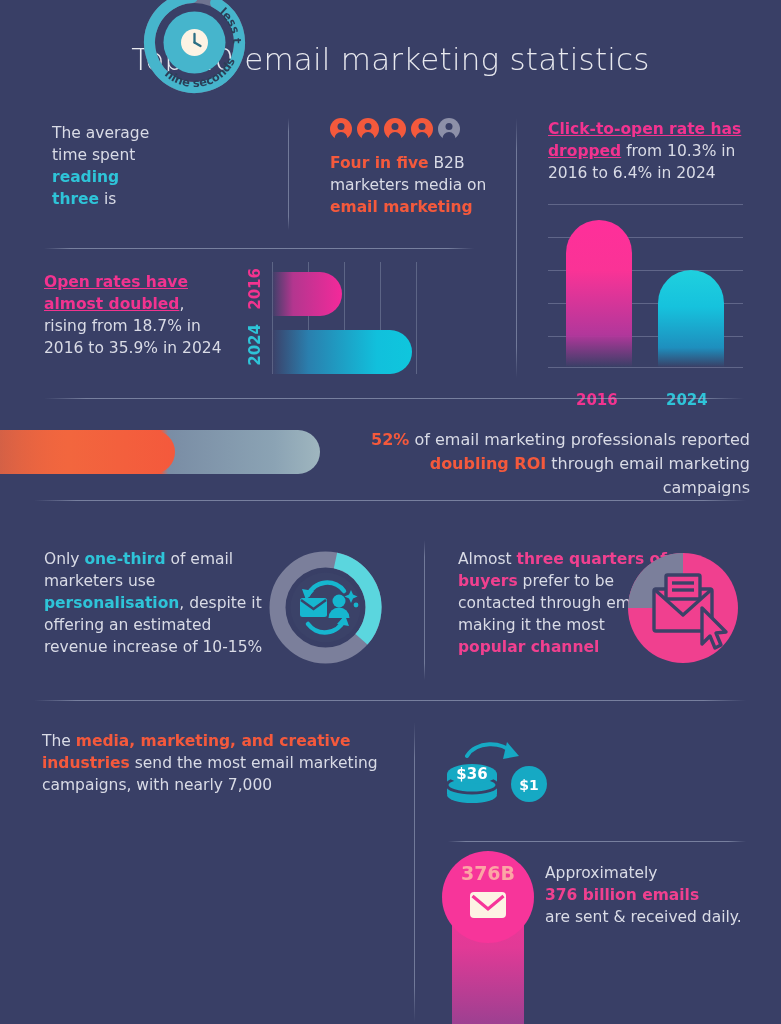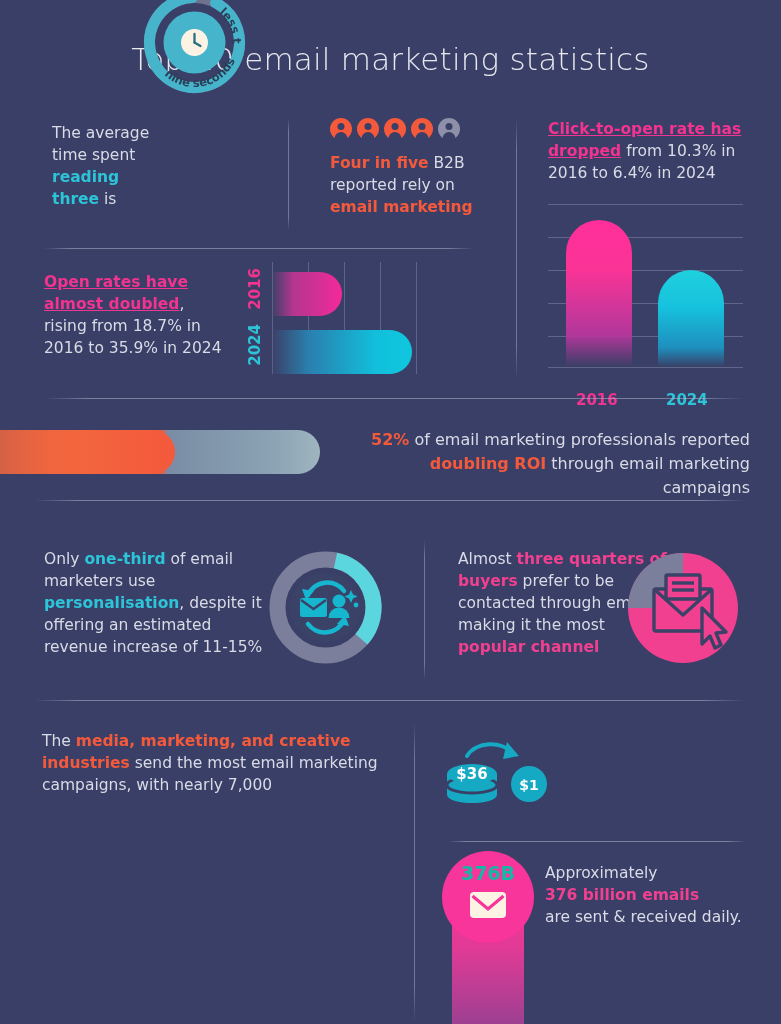--- a/index.html
+++ b/index.html
@@ -105,21 +105,21 @@
       background:#f4593c; display:flex; align-items:center; justify-content:center; }
   #coins { position:absolute; left:443px; top:738px; width:105px; height:70px; }
   #txt-36 { position:absolute; left:578px; top:732px; width:195px; }
 
   
   #b376-bar { position:absolute; left:452px; top:885px; width:72px; height:139px;
       background:linear-gradient(to bottom, #f7359a 0%, #e13a96 45%, #9d4091 100%); }
   #b376-circle { position:absolute; left:442px; top:851px; width:92px; height:92px;
       border-radius:50%; background:#f7359a; }
   #b376-num { position:absolute; left:442px; top:862px; width:92px; text-align:center;
-      font-size:19px; font-weight:bold; color:#14b8a6; font-family:"DejaVu Sans", sans-serif;}
+      font-size:19px; font-weight:bold; color:#fca5a5; font-family:"DejaVu Sans", sans-serif;}
   #txt-376 { position:absolute; left:545px; top:862px; width:215px; }
 </style>
 </head>
 <body>
 
 <div class="page">
 
   <div class="title">Top 10 email marketing statistics</div>
 
   <div id="sec-clock">
@@ -157,21 +157,21 @@
     <div class="people-row">
       <span class="person"></span>
       <span class="person"></span>
       <span class="person"></span>
       <span class="person"></span>
       <span class="person muted"></span>
     </div>
     <div class="txt">
       <span class="b-or">Four in five</span>
       <span>B2B</span><br>
-      <span>reported rely on</span><br>
+      <span>marketers media on</span><br>
       <span class="b-or">email marketing</span>
     </div>
   </div>
 
   <div id="sec-cto" class="txt">
     <span class="b-pk">Click-to-open rate has dropped</span>
     <span>from 10.3% in 2016 to 6.4% in 2024</span>
   </div>
 
   <div id="cto-chart">
@@ -214,21 +214,21 @@
   <div id="sec-roi-txt" class="txt" style="font-size:16px; line-height:1.5;">
     <span class="b-or">52%</span>
     <span>of email marketing professionals reported</span><br>
     <span class="b-or">doubling ROI</span>
     <span>through email marketing campaigns</span>
   </div>
 
   <div class="hdiv" style="left:34px; top:500px; width:712px;"></div>
 
   <div id="sec-pers" class="txt">
-    <span>Only </span><span class="b-cy">one-third</span><span> of email marketers use </span><span class="b-cy">personalisation</span><span>, despite it offering an estimated revenue increase of 11-15%</span>
+    <span>Only </span><span class="b-cy">one-third</span><span> of email marketers use </span><span class="b-cy">personalisation</span><span>, despite it offering an estimated revenue increase of 10-15%</span>
   </div>
 
   <svg id="pers-donut" viewBox="0 0 115 115">
     <circle cx="57.5" cy="57.5" r="48" fill="none" stroke="#7b7f9b" stroke-width="16"></circle>
     <circle cx="57.5" cy="57.5" r="48" fill="none" stroke="#5bd6de" stroke-width="16" stroke-dasharray="100 202" transform="rotate(-78 57.5 57.5)"></circle>
     <circle cx="57.5" cy="57.5" r="35" fill="#3b4268"></circle>
     <g fill="none" stroke="#16b6cf" stroke-width="4.5" stroke-linecap="round">
       <path d="M 40 45 A 21 21 0 0 1 76 41"></path>
       <path d="M 76 70 A 21 21 0 0 1 40 74"></path>
     </g>

